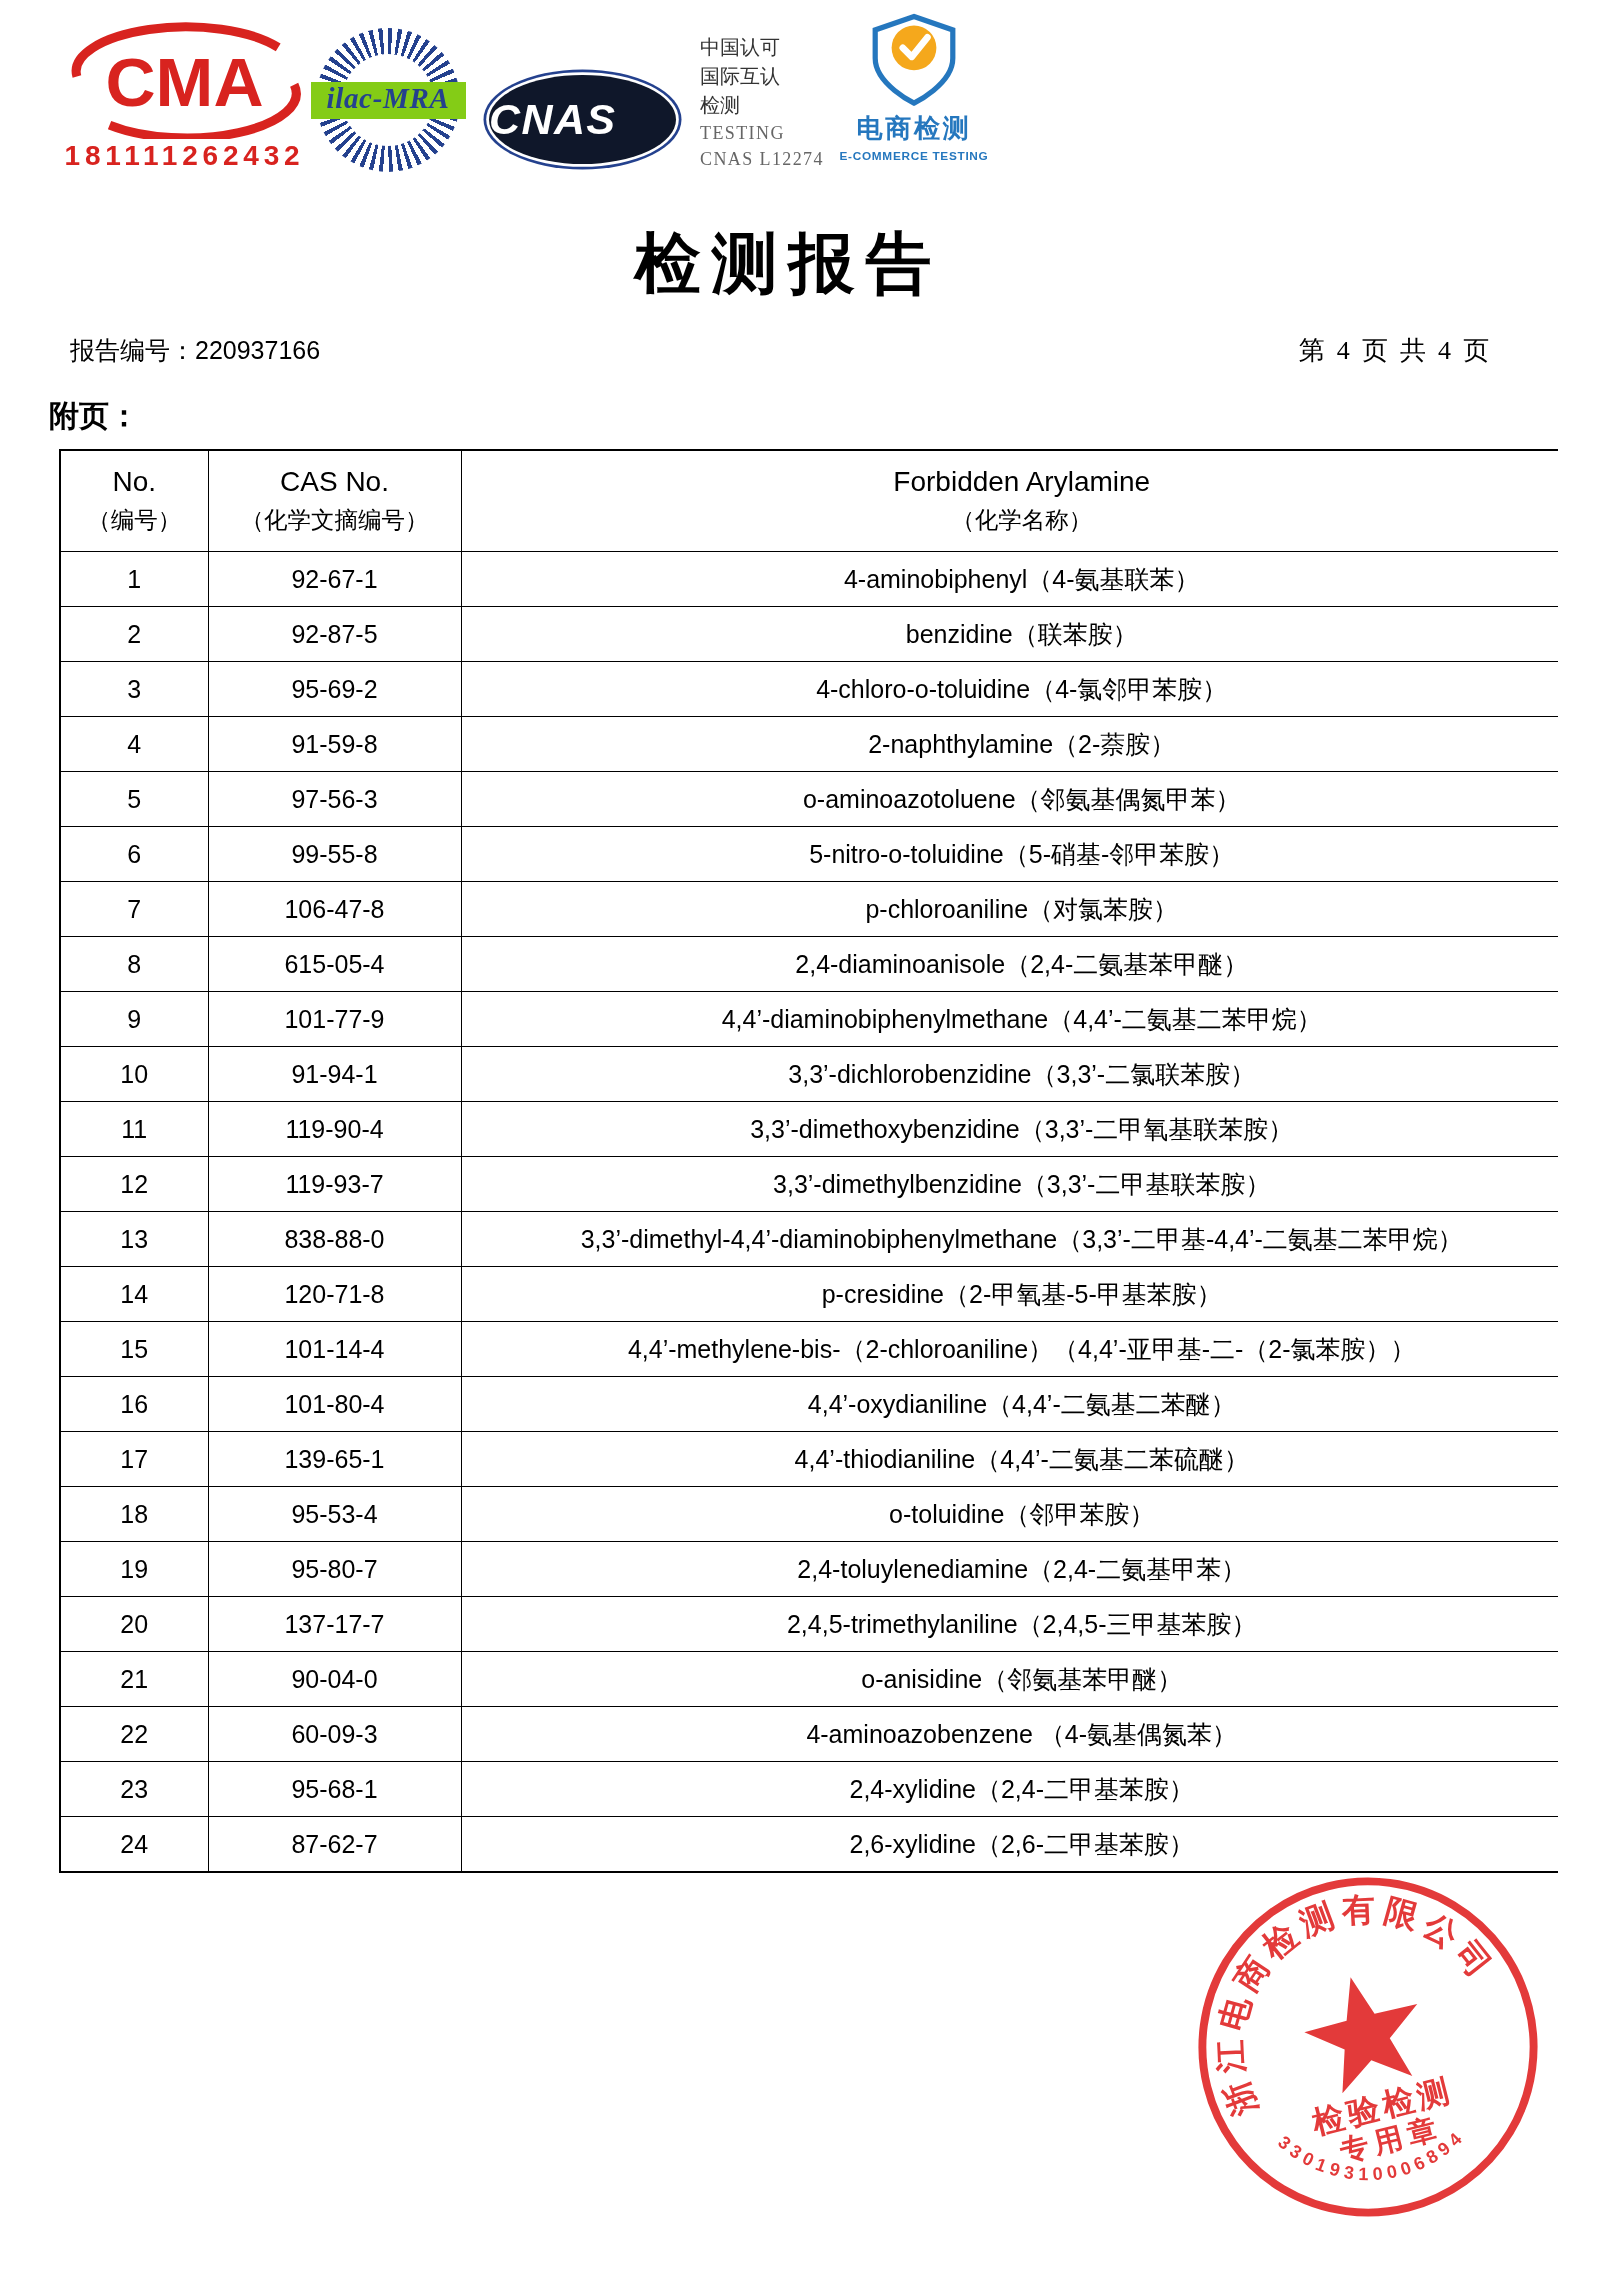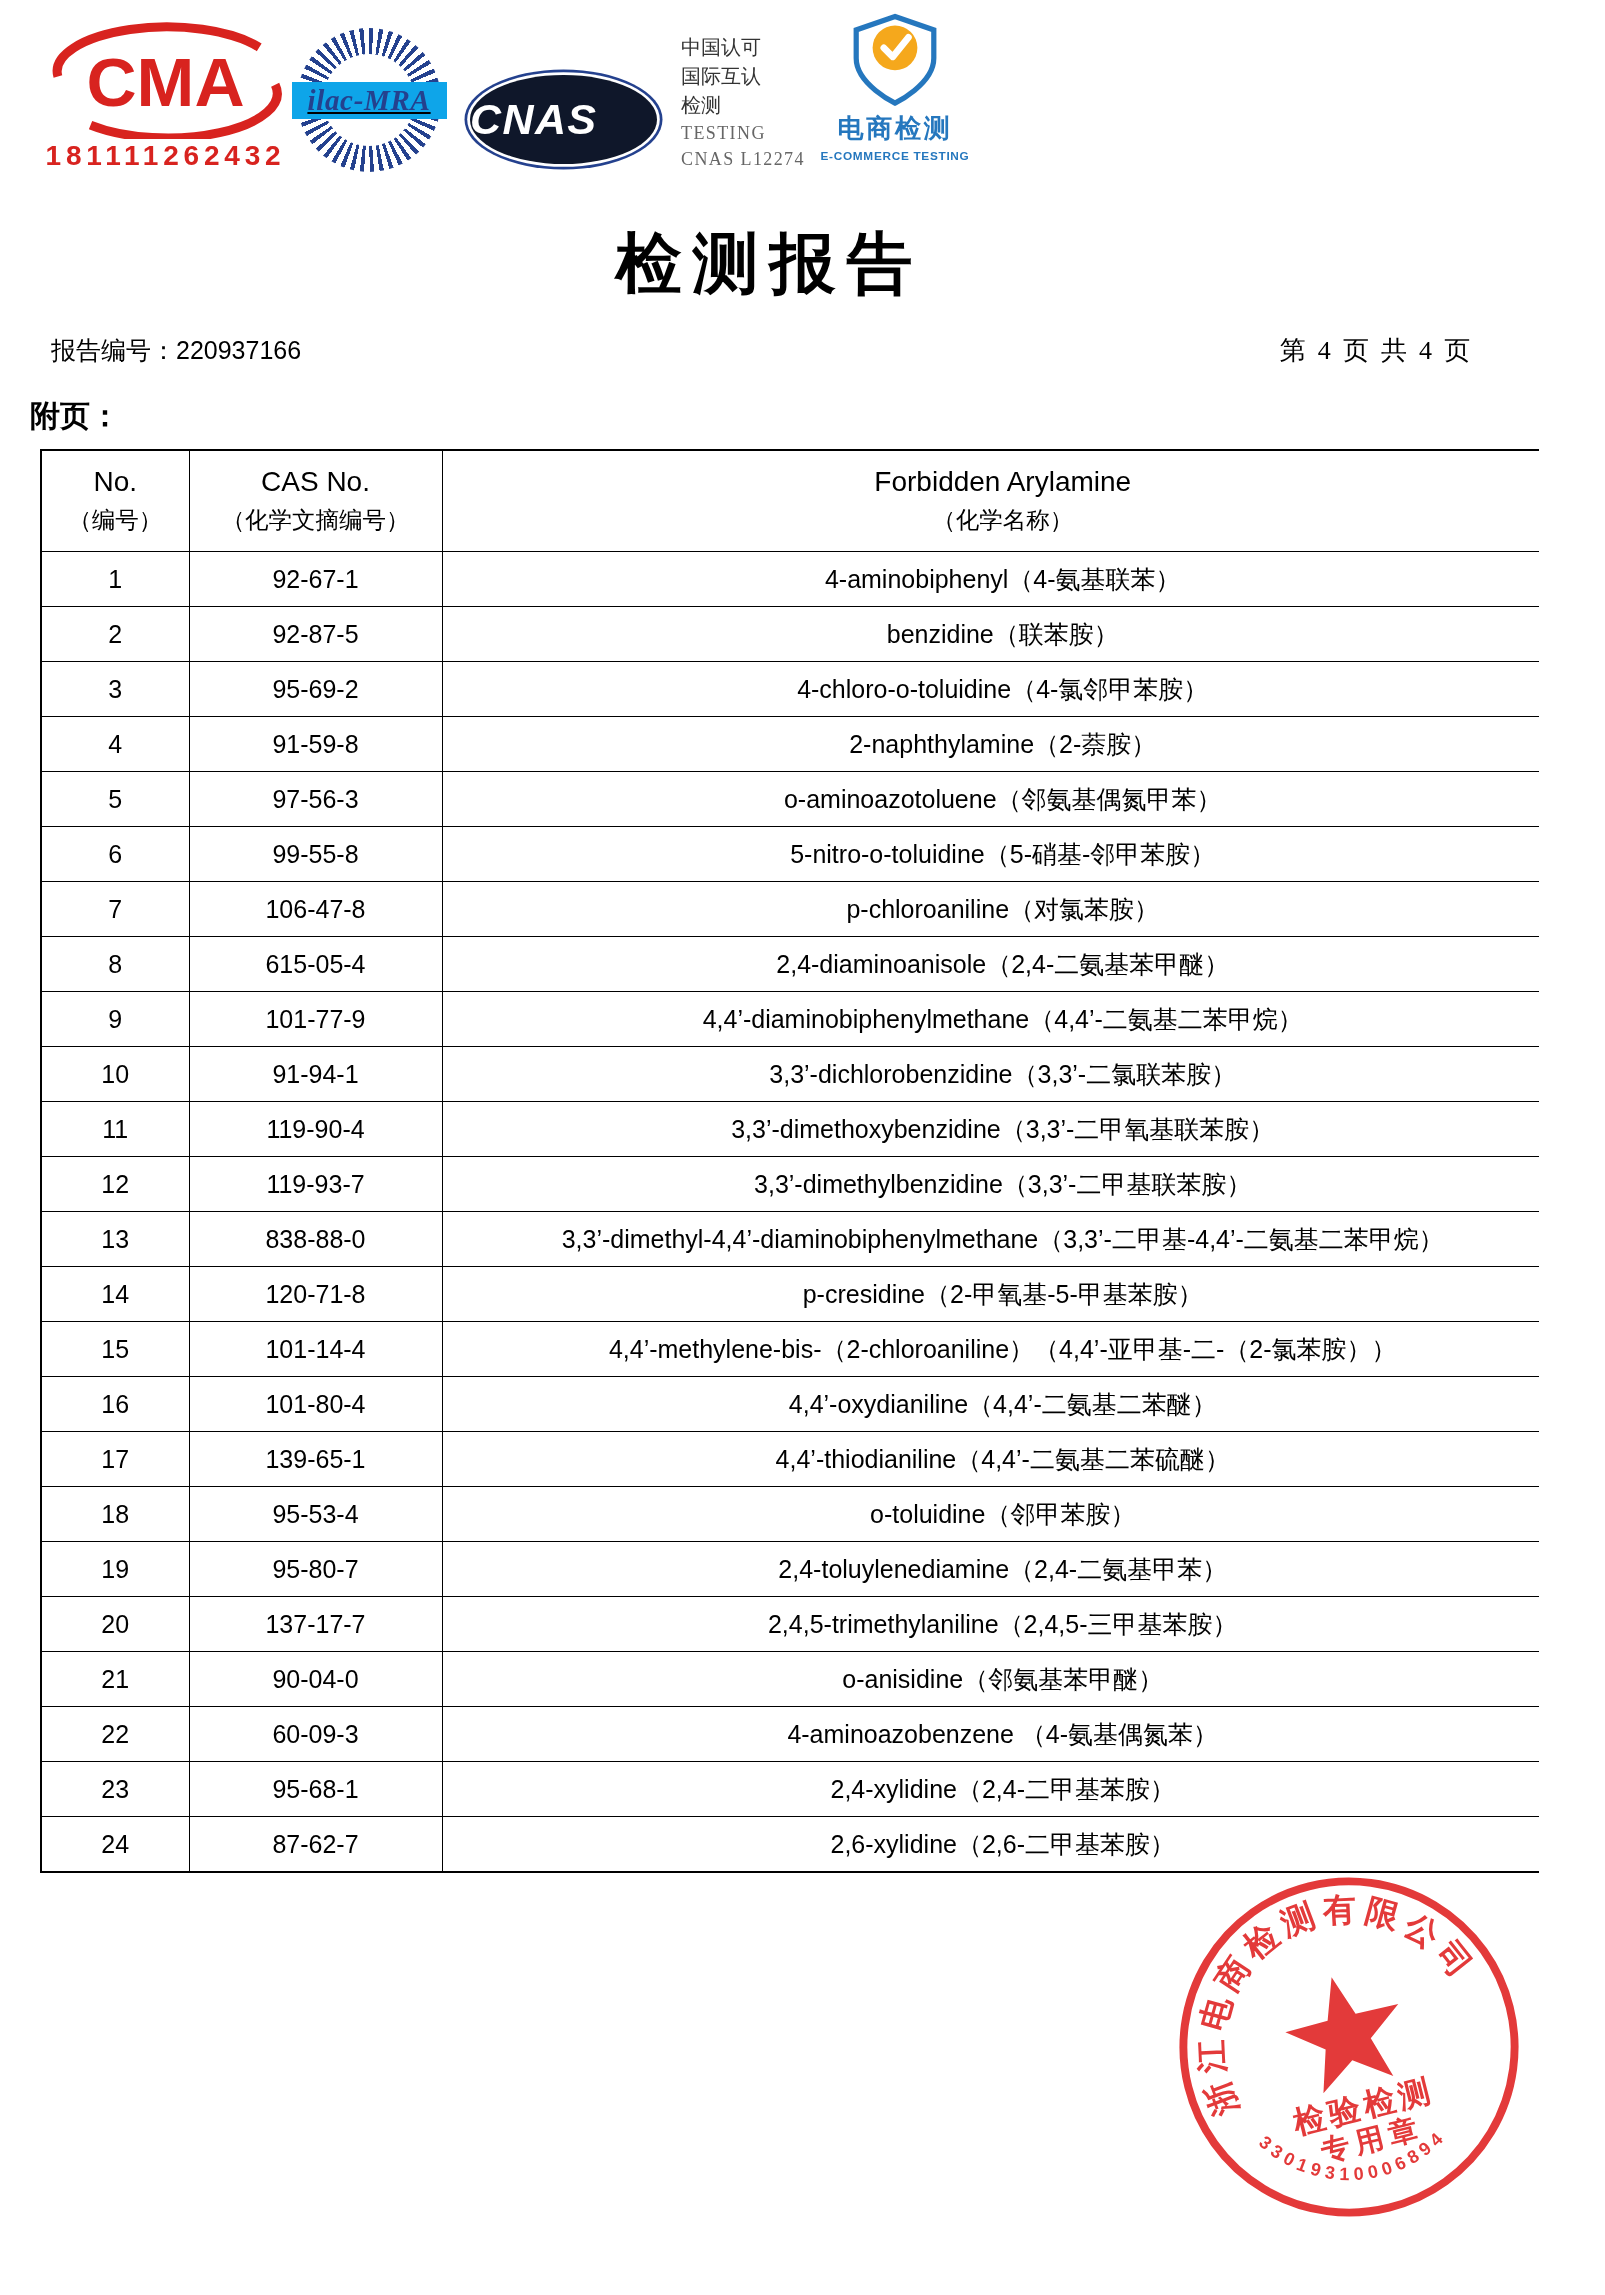--- a/index.html
+++ b/index.html
@@ -5,20 +5,21 @@
   * { box-sizing: border-box; }
   html, body { margin: 0; padding: 0; background: #ffffff; }
   .page {
     position: relative;
     width: 1539px;
     height: 2295px;
     background: #ffffff;
     font-family: "Liberation Sans", sans-serif;
     color: #000;
     overflow: hidden;
+    margin-left: 19px;
   }
 
   
   .logos { position: relative; height: 201px; }
 
   .cma { position: absolute; left: 41px; top: 21px; width: 249px; text-align: center; }
   .cma svg { display: block; }
   .cma-number {
     margin-top: 1.4px; color: #d8231f; font-size: 28px; font-weight: 700;
     letter-spacing: 4.8px; font-family: "Liberation Sans", sans-serif;
@@ -27,21 +28,21 @@
   .ilac { position: absolute; left: 297px; top: 28px; width: 144px; height: 144px; }
   .ilac-ring {
     position: absolute; inset: 0; border-radius: 50%;
     background: repeating-conic-gradient(#24418e 0deg 3.5deg, #ffffff 3.5deg 8deg);
   }
   .ilac-ring::after {
     content: ""; position: absolute; inset: 26px; border-radius: 50%; background: #ffffff;
   }
   .ilac-band {
     position: absolute; left: -5.5px; right: -5.5px; top: 54px; height: 37px;
-    background: #0ea5e9; display: flex; align-items: center; justify-content: center; text-decoration: underline;
+    background: #84cc16; display: flex; justify-content: center;
   }
   .ilac-band span {
     color: #24418e; font-size: 29px; font-weight: 700; font-style: italic;
     font-family: "Liberation Serif", serif; letter-spacing: 0.7px;
   }
 
   .cnas {
     position: absolute; left: 470px; top: 75px; width: 187px; height: 89px;
     background: #0f172a; border-radius: 50%;
     display: flex; align-items: center; justify-content: flex-start;

